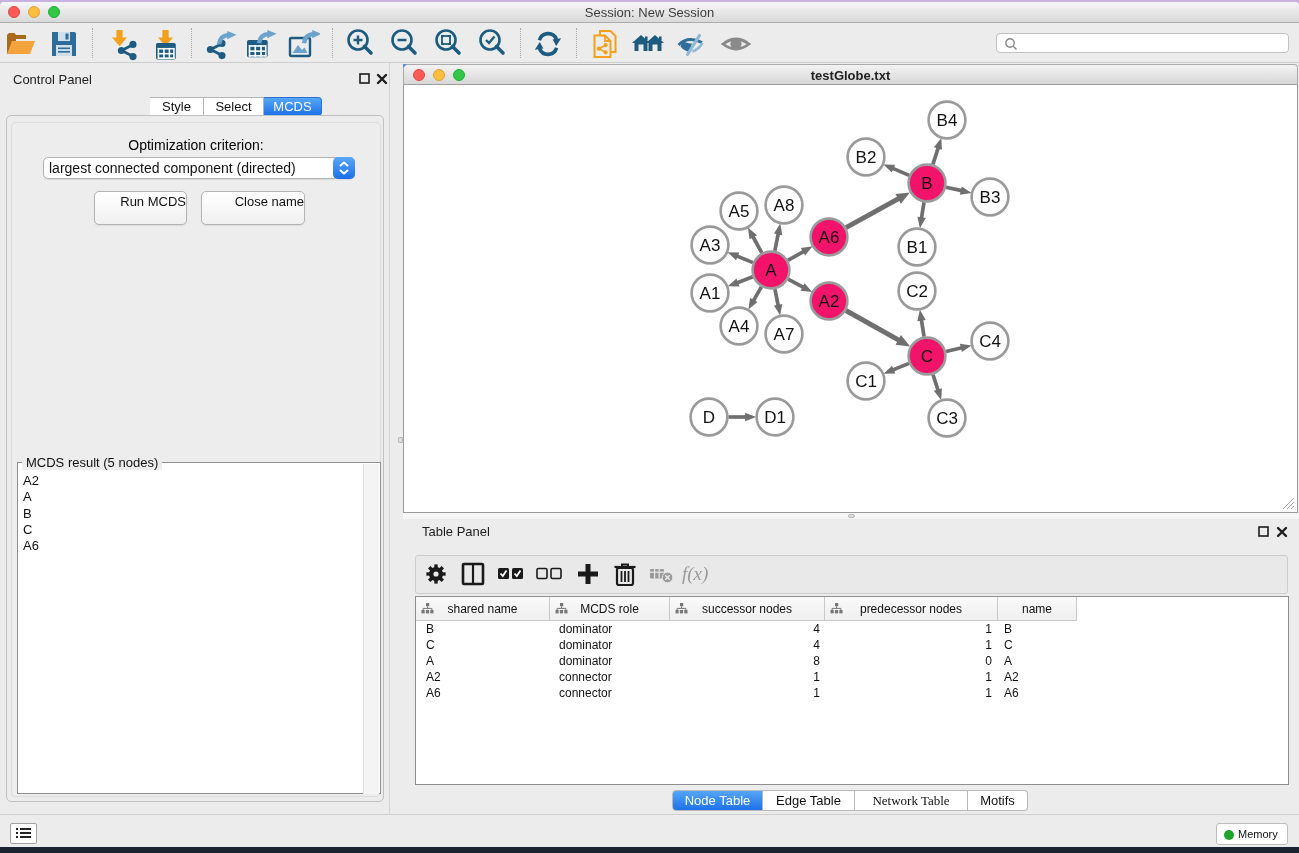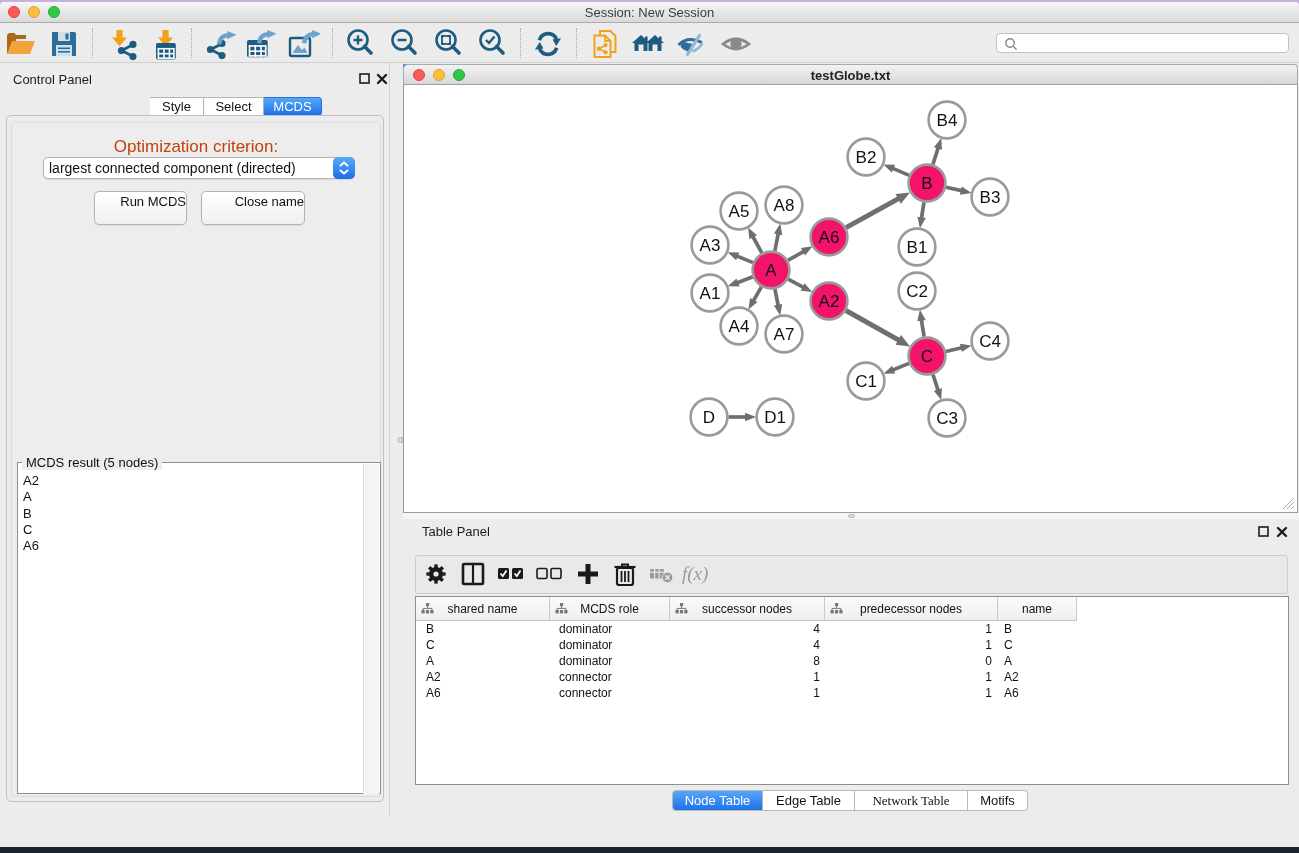--- a/index.html
+++ b/index.html
@@ -19,21 +19,21 @@
 #toolbar { top:21px; left:0; right:0; height:40px; background:#ececec; border-bottom:1px solid #cfcfcf; }
 .tbsep { top:5px; width:0; height:30px; border-left:1px dotted #a8a8a8; }
 #searchbox { top:10px; left:996px; width:293px; height:20px; background:#fff; border:1px solid #c2c2c2; border-radius:4px; }
 
 #cpanel { top:61px; left:0; width:390px; height:753px; background:#ececec; border-right:1px solid #d2d2d2; }
 .ptitle { font-size:13px; color:#1d1d1d; }
 .tab { top:34px; height:19px; background:#fff; border:1px solid #b4b4b4; border-left:none; font-size:13px; color:#111; text-align:center; line-height:18px; }
 .tabsel { background:linear-gradient(#56a7f7,#1e72e9); color:#fff; border-color:#2a71d0; }
 #tabpane { top:52px; left:6px; width:378px; height:687px; border:1px solid #c0c0c0; border-radius:5px; background:#ececec; }
 #innerpane { top:6px; left:4px; width:370px; height:675px; border:1px solid #dcdcdc; border-radius:4px; background:#ededed; }
-.lbl13 { font-size:17px; color:#c2410c; }
+.lbl13 { font-size:14px; color:#000000; }
 #dropdown { top:34px; left:31px; width:312px; height:22px; background:#fff; border:1px solid #b2b2b2; border-radius:5px; box-shadow:0 1px 1px rgba(0,0,0,0.08); }
 #dropdown .txt { top:2px; left:5px; font-size:14px; color:#111; }
 #dropdown .step { top:-1px; right:-1px; width:22px; height:22px; border-radius:5px; background:linear-gradient(#5aa9f8,#1c6ee8); }
 .btn { top:68px; height:34px; background:linear-gradient(#ffffff,#f0f0f0); border:1px solid #b4b4b4; border-radius:5px; font-size:13px; color:#111; text-align:right; line-height:20px; box-shadow:0 1px 1px rgba(0,0,0,0.08); }
 #groupbox { top:339px; left:5px; width:364px; height:332px; border:1px solid #8f8f8f; background:#fff; }
 #groupbox .gtitle { top:-8px; left:4px; background:#ededed; padding:0 4px; font-size:13px; color:#111; }
 #mcdslist { font-size:13px; color:#111; line-height:16.3px; padding:10px 0 0 5px; }
 #mcdsscroll { top:1px; right:1px; width:16px; height:330px; background:#f4f4f4; border-left:1px solid #e0e0e0; }
 
 #gwin { top:62px; left:403px; width:895px; height:449px; }
@@ -524,13 +524,33 @@
           <span class="abs" style="left:432px;width:144px;text-align:right;">1</span>
           <span class="abs" style="left:588px;">A6</span>
         </div>
     </div>
     <div class="abs btab btabsel" style="left:281px;width:91px;border-radius:4px 0 0 4px;border-left:1px solid #b9b9b9;">Node Table</div>
     <div class="abs btab" style="left:372px;width:92px;">Edge Table</div>
     <div class="abs btab" style="left:464px;width:113px;font-family:Liberation Serif, serif;">Network Table</div>
     <div class="abs btab" style="left:577px;width:60px;border-radius:0 4px 4px 0;">Motifs</div>
   </div>
 
+  <div class="abs" id="statusbar">
+    <div class="abs" id="listbtn">
+      <svg width="25" height="19" viewBox="0 0 25 19">
+          <g fill="#222">
+            <rect x="5" y="4" width="2" height="2"></rect>
+            <rect x="9" y="4" width="11" height="2"></rect>
+            <rect x="5" y="8" width="2" height="2"></rect>
+            <rect x="9" y="8" width="11" height="2"></rect>
+            <rect x="5" y="12" width="2" height="2"></rect>
+            <rect x="9" y="12" width="11" height="2"></rect>
+          </g>
+        </svg>
+    </div>
+    <div class="abs" id="membtn">
+      <svg width="10" height="10" style="position:absolute;left:7px;top:6px">
+          <circle cx="5" cy="5" r="5" fill="#1fa32a"></circle>
+        </svg>
+      <span style="position:absolute;left:21px;top:4px;">Memory</span>
+    </div>
+  </div>
 </div>
 
 </body></html>

